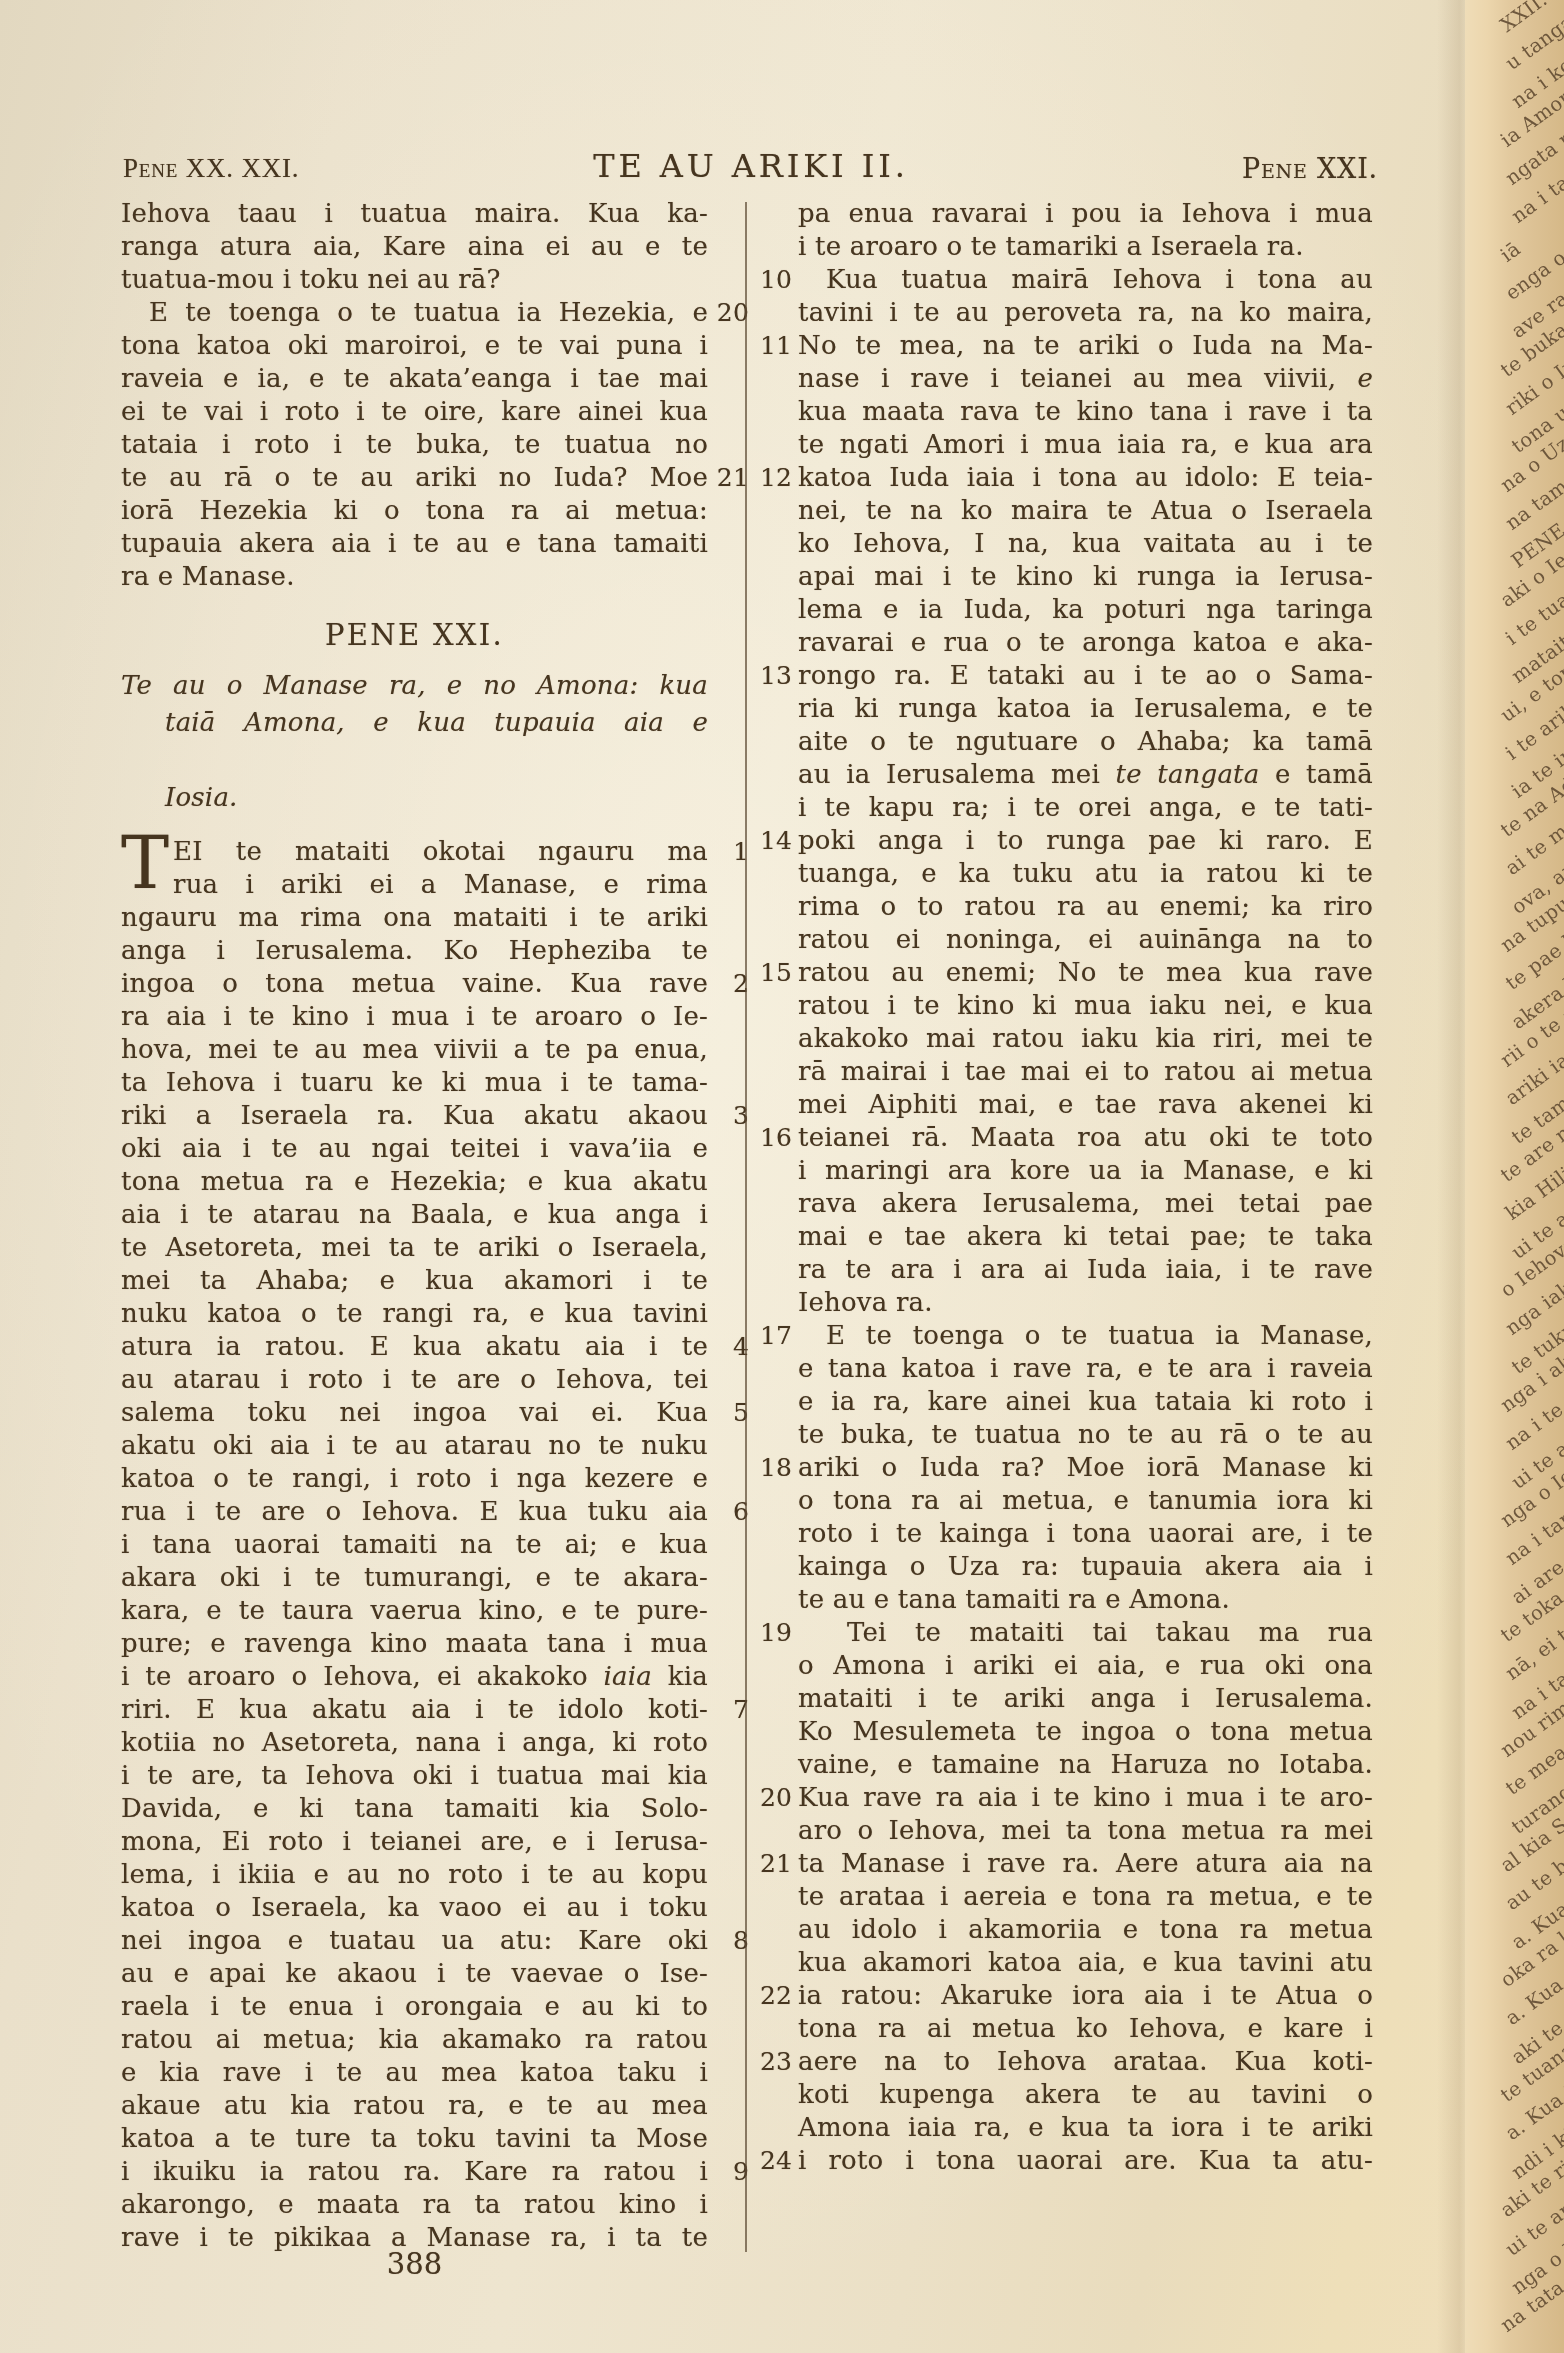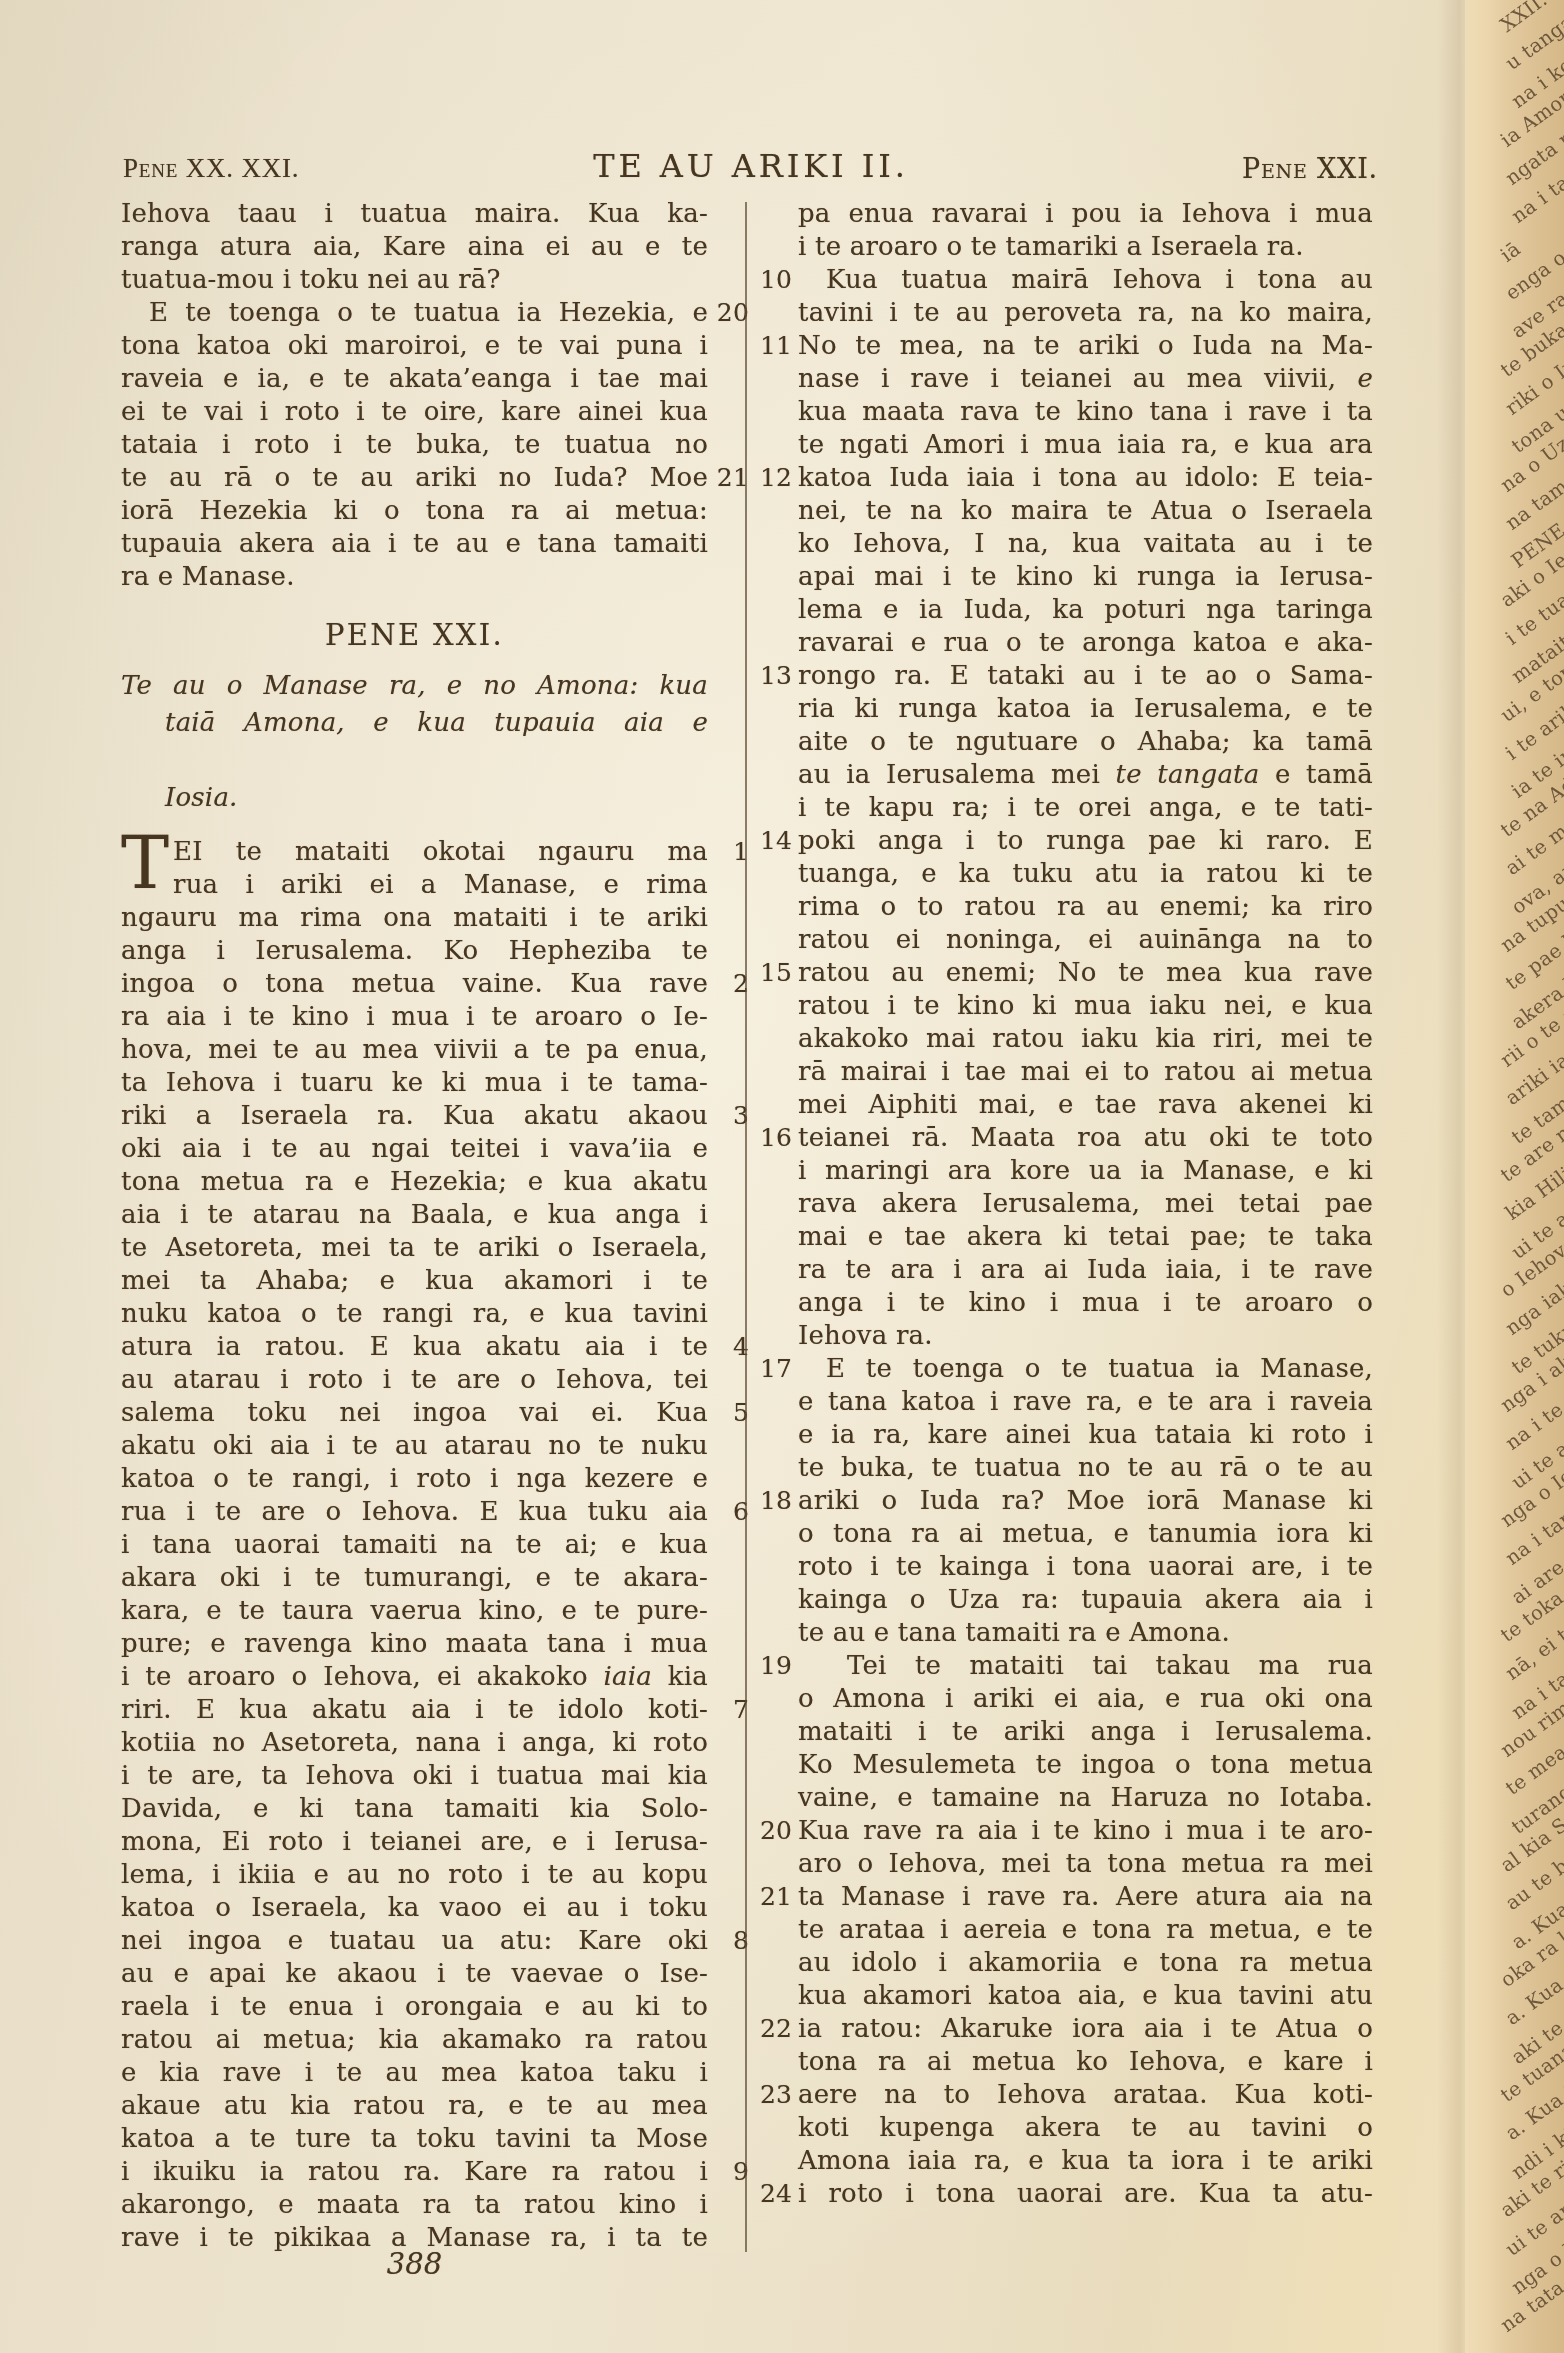--- a/index.html
+++ b/index.html
@@ -25,21 +25,21 @@
   .nojust .ltext{text-align-last:left;}
   .vnum{position:absolute;top:0;font-size:25px;}
   .col-left .vnum{right:-41px;width:38px;text-align:right;}
   .col-right .vnum{left:-38px;width:34px;text-align:left;}
   .dropcap{position:absolute;left:0;top:-3.1px;font-size:72px;line-height:63px;}
   
   .chap-head{margin-top:20.3px;height:44px;line-height:44px;text-align:center;font-size:29px;letter-spacing:2.3px;}
   .summary{margin-top:9.4px;margin-bottom:19.6px;font-style:italic;}
   .summary .line{height:37px;line-height:37px;}
   .divider{position:absolute;left:745px;top:202px;width:2.3px;height:2050px;background:#5d4a33;opacity:.7;}
-  .pagenum{position:absolute;left:121px;top:2247px;width:587px;text-align:center;font-size:29px;font-style:italic;}
+  .pagenum{position:absolute;left:121px;top:2247px;width:587px;text-align:center;font-size:29px;}
   
   .edge{position:absolute;left:1465px;top:0;width:100px;height:2354px;overflow:hidden;
     background:linear-gradient(90deg,#efddb8 0%,#ecd6ad 22%,#e2c99e 45%,#dcc194 70%,#d5b887 100%);}
   .edge-curl{position:absolute;left:1437px;top:0;width:41px;height:2354px;
     background:linear-gradient(90deg,rgba(120,90,50,0) 0%,rgba(120,90,50,.14) 55%,rgba(250,240,210,.5) 100%);}
   .frag{position:absolute;white-space:nowrap;font-size:19.6px;color:#5f4930;letter-spacing:0.4px;
     transform:rotate(-36deg);transform-origin:left center;opacity:.88;}
   i{font-style:italic;}
 </style>
 </head>
@@ -348,23 +348,20 @@
         <span class="ltext">i maringi ara kore ua ia Manase, e ki</span>
       </div>
       <div class="line">
         <span class="ltext">rava akera Ierusalema, mei tetai pae</span>
       </div>
       <div class="line">
         <span class="ltext">mai e tae akera ki tetai pae; te taka</span>
       </div>
       <div class="line">
         <span class="ltext">ra te ara i ara ai Iuda iaia, i te rave</span>
-      </div>
-      <div class="line">
-        <span class="ltext">anga i te kino i mua i te aroaro o</span>
       </div>
       <div class="line nojust">
         <span class="ltext">Iehova ra.</span>
       </div>
       <div class="line" style="padding-left: 28px;">
         <span class="vnum">17</span>
         <span class="ltext">E te toenga o te tuatua ia Manase,</span>
       </div>
       <div class="line">
         <span class="ltext">e tana katoa i rave ra, e te ara i raveia</span>

